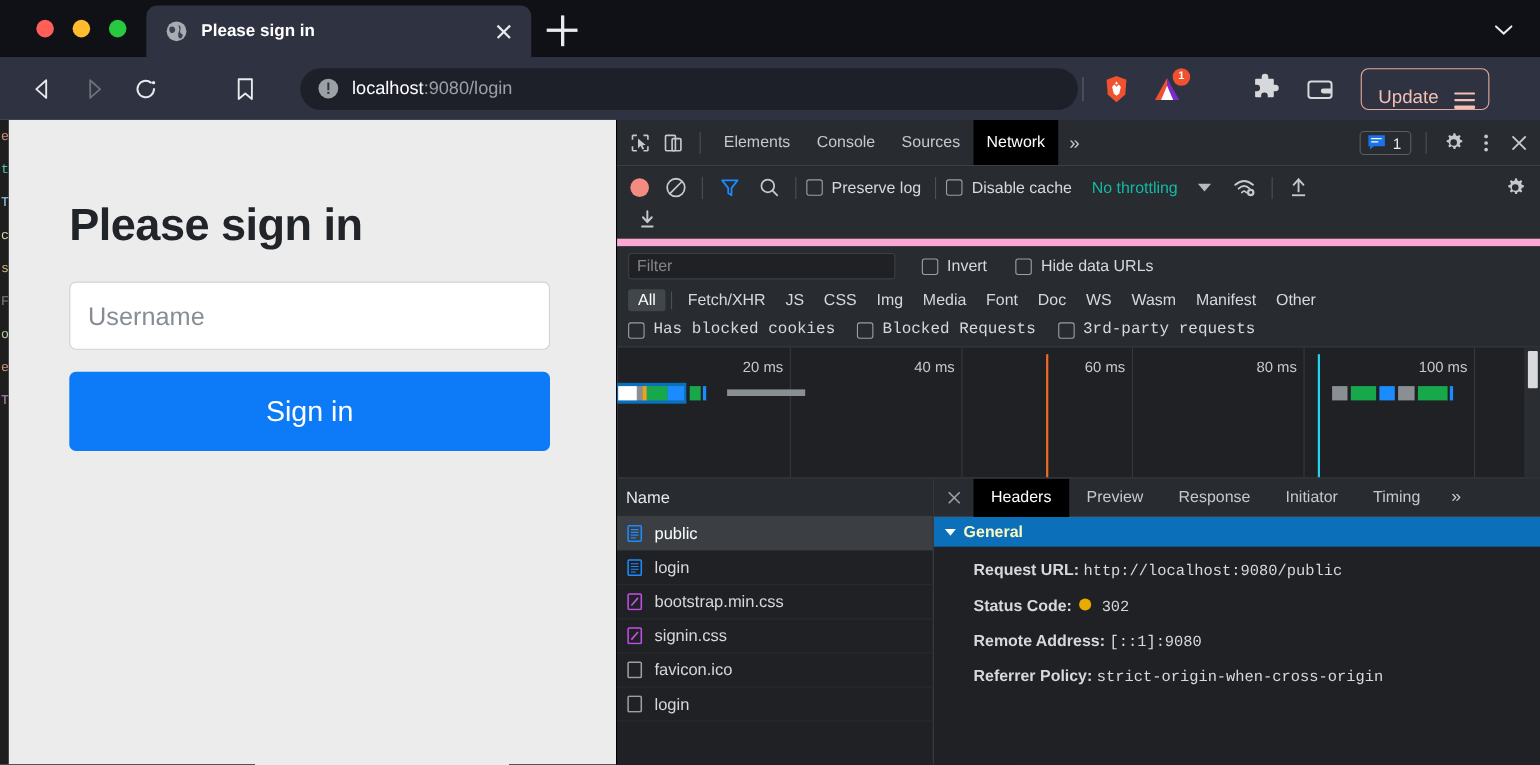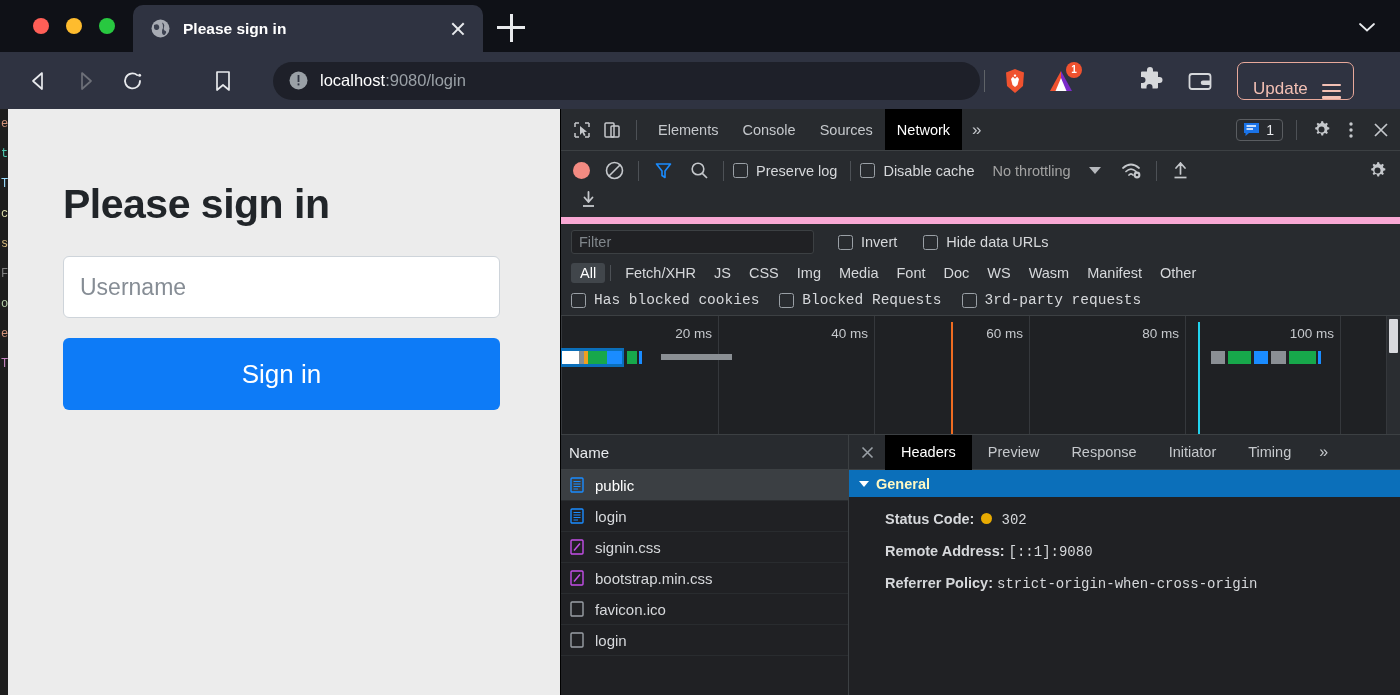--- a/index.html
+++ b/index.html
@@ -155,21 +155,21 @@
     padding: 5px 8px 4px 10px;
   }
   .dt-toolrow { display: flex; align-items: center; min-height: 29px; flex-wrap: wrap; }
   .rec-dot { width: 17px; height: 17px; border-radius: 50%; background: #f38b82; margin: 0 9px 0 2px; flex:0 0 17px;}
   .cbx {
     width: 15px; height: 15px; border: 1.5px solid #9aa0a6; border-radius: 2.5px;
     flex: 0 0 15px; background: transparent;
   }
   .cbx-lbl { color: #d6d8db; font-size: 14.5px; margin-left: 8px; white-space: nowrap; }
   .cbx-group { display: flex; align-items: center; margin-right: 4px; }
-  .tool-txt { color: #a3a3a3; font-size: 14.5px; white-space: nowrap; }
+  .tool-txt { color: #14b8a6; font-size: 14.5px; white-space: nowrap; }
   .caret-dn { width: 0; height: 0; border-left: 6px solid transparent; border-right: 6px solid transparent;
               border-top: 7px solid #b6b9bd; margin: 0 0 0 18px; }
 
   .dt-filterbar { flex: 0 0 auto; background: #282b2f; border-bottom: 1px solid #3c4043; padding: 6px 10px 7px; }
   .filter-input {
     width: 243px; height: 24px; background: #202124; border: 1px solid #3c4043;
     border-radius: 3px; color: #80868b; font-size: 14.5px;
     display: flex; align-items: center; padding: 0 7px;
   }
   .frow1 { display: flex; align-items: center; gap: 0; margin-bottom: 9px; }
@@ -628,31 +628,31 @@
             <span class="req-name">login</span>
           </div>
 
           <div class="req-row">
             <span class="req-ico">
               <svg width="16" height="16" viewBox="0 0 16 16">
                 <rect x="2" y="1" width="12" height="14" rx="1" fill="none" stroke="#c34fe8" stroke-width="1.4"></rect>
                 <path d="M5 11.5 L11 4.5" stroke="#c34fe8" stroke-width="1.5"></path>
               </svg>
             </span>
-            <span class="req-name">signin.css</span>
+            <span class="req-name">bootstrap.min.css</span>
           </div>
 
           <div class="req-row">
             <span class="req-ico">
               <svg width="16" height="16" viewBox="0 0 16 16">
                 <rect x="2" y="1" width="12" height="14" rx="1" fill="none" stroke="#c34fe8" stroke-width="1.4"></rect>
                 <path d="M5 11.5 L11 4.5" stroke="#c34fe8" stroke-width="1.5"></path>
               </svg>
             </span>
-            <span class="req-name">bootstrap.min.css</span>
+            <span class="req-name">signin.css</span>
           </div>
 
           <div class="req-row">
             <span class="req-ico">
               <svg width="16" height="16" viewBox="0 0 16 16">
                 <rect x="2" y="1" width="12" height="14" rx="1" fill="none" stroke="#9aa0a6" stroke-width="1.4"></rect>
               </svg>
             </span>
             <span class="req-name">favicon.ico</span>
           </div>
@@ -682,20 +682,24 @@
             <span class="detail-more">»</span>
           </div>
 
           <div class="section-head">
             <span class="sec-caret"></span>
             <span>General</span>
           </div>
 
           <div class="kv-list">
             <div class="kv">
+              <span class="k">Request URL:</span>
+              <span class="v">http://localhost:9080/public</span>
+            </div>
+            <div class="kv">
               <span class="k">Status Code:</span>
               <span class="status-dot"></span>
               <span class="v">302</span>
             </div>
             <div class="kv">
               <span class="k">Remote Address:</span>
               <span class="v">[::1]:9080</span>
             </div>
             <div class="kv">
               <span class="k">Referrer Policy:</span>

